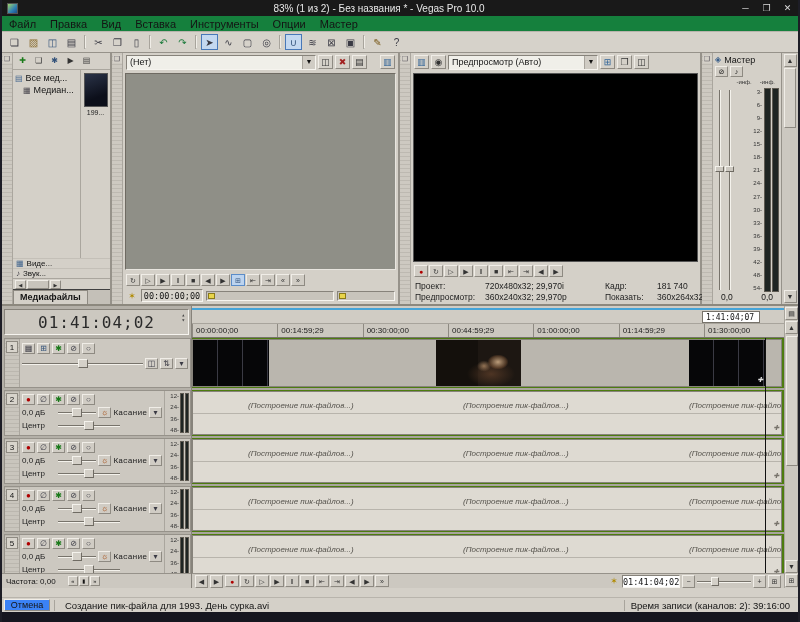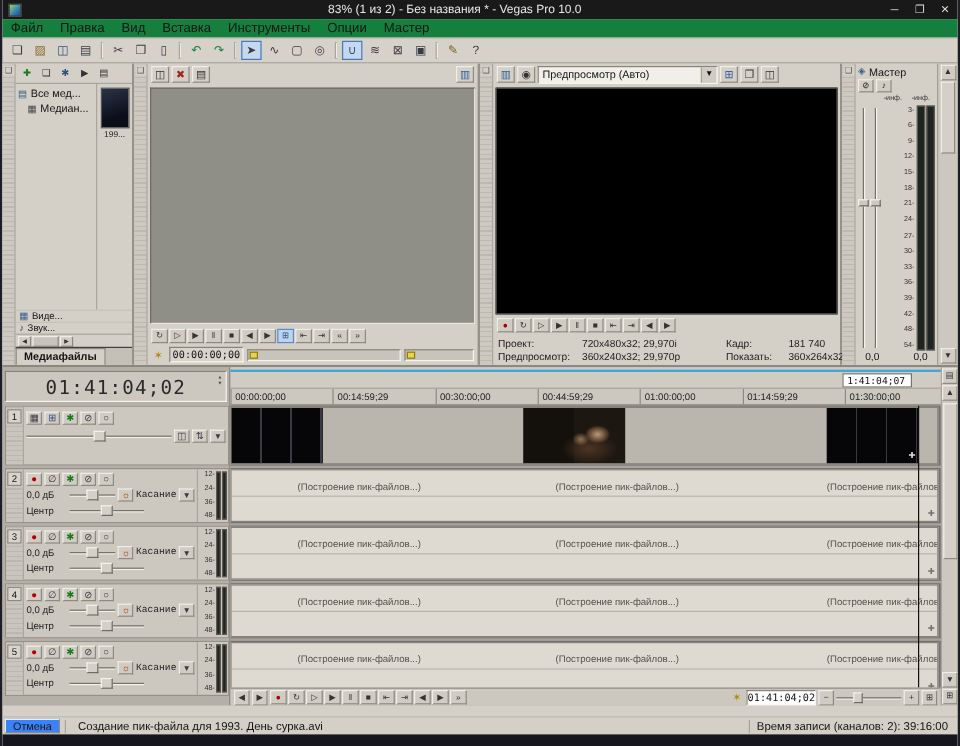--- a/index.html
+++ b/index.html
@@ -158,21 +158,21 @@
   .tl-right { flex:1; display:flex; min-width:0; }
   .tl-main { flex:1; display:flex; flex-direction:column; min-width:0; }
   .tl-topst { flex:0 0 18px; position:relative; background:#d0ccc4; border-bottom:1px solid #a8a49c; }
   .loopline { position:absolute; top:2px; left:0; right:0; height:2px; background:#46a4d8; }
   .marker-box { position:absolute; right:24px; top:5px; width:58px; height:12px; background:#fff; border:1px solid #77736b;
                 font-size:8px; font-family:"DejaVu Sans Mono",monospace; display:flex; align-items:center; padding-left:3px; }
   .ruler { flex:0 0 14px; display:flex; background:#ccc8c0; border-bottom:1px solid #77736b; overflow:hidden; }
   .ruler span { flex:0 0 85.33px; font-size:8px; color:#222; border-left:1px solid #8e8a82; padding:2px 0 0 3px;
                 white-space:nowrap; overflow:visible; }
   .lanes { flex:1; overflow:hidden; position:relative; background:#a8a49c; }
-  .lane { position:relative; margin-bottom:2px; background:#737373; }
+  .lane { position:relative; margin-bottom:2px; background:#4d7c0f;font-style:italic; }
   .vlane { height:50px; }
   .alane { height:46px; }
   .vclip, .aclip { position:absolute; top:1px; bottom:1px; left:0; right:2px; border:1px solid #87837b; }
   .vclip { background:#bab6ae; }
   .aclip { background:#dedad2; overflow:hidden; }
   .aclip::after { content:''; position:absolute; left:0; right:0; top:50%; height:1px; background:#b8b4ac; }
   .seg { position:absolute; top:0; bottom:0; }
   .seg.black { background:#060608; background-image:repeating-linear-gradient(90deg,transparent 0 24px,#3a3a44 24px 25px); }
   .seg.s1 { left:0; width:76px; }
   .seg.s3 { left:496px; width:76px; }
@@ -311,20 +311,24 @@
         </div>
       </div>
     </div>
 
     <div class="panel trimmer" data-name="trimmer-panel">
       <div class="grip" data-name="trimmer-panel-grip">
           <span class="grip-ic" data-name="panel-grip-icon">❑</span>
         </div>
       <div class="p-col">
         <div class="p-row">
+          <span class="dd" data-name="trimmer-media-select">
+            <span data-name="selected-media-label">(Нет)</span>
+            <span class="dd-arrow" data-name="chevron-down-icon">▼</span>
+          </span>
           <span class="mini-icons" data-name="trimmer-toolbar">
               <span data-name="save-trimmer-media-icon">◫</span>
               <span data-name="remove-media-icon" style="color: rgb(162, 34, 34);">✖</span>
               <span data-name="media-properties-icon">▤</span>
             </span>
           <span class="spacer" data-name="spacer"></span>
           <span class="mini-icons" data-name="trimmer-monitor-toolbar">
               <span data-name="external-monitor-icon" style="color: rgb(51, 102, 153);">▥</span>
             </span>
         </div>
@@ -661,20 +665,28 @@
                 <span data-name="list-item">48-</span>
               </div>
             <div class="tmbars">
                 <span class="tmbar" data-name="meter-bar"></span>
                 <span class="tmbar" data-name="meter-bar"></span>
               </div>
           </div>
         </div>
       </div>
 
+      <div class="rate-row">
+        <span data-name="rate-label">Частота: 0,00</span>
+        <span class="scrub" data-name="scrub-control">
+          <span data-name="scrub-reverse-icon">«</span>
+          <span data-name="scrub-stop-icon">▮</span>
+          <span data-name="scrub-forward-icon">»</span>
+        </span>
+      </div>
     </div>
 
     <div class="tl-right">
       <div class="tl-main">
         <div class="tl-topst" data-name="marker-bar">
           <div class="loopline" data-name="loop-region-bar"></div>
           <div class="marker-box" data-name="cursor-time-marker">
             <span data-name="marker-time">1:41:04;07</span>
           </div>
         </div>

